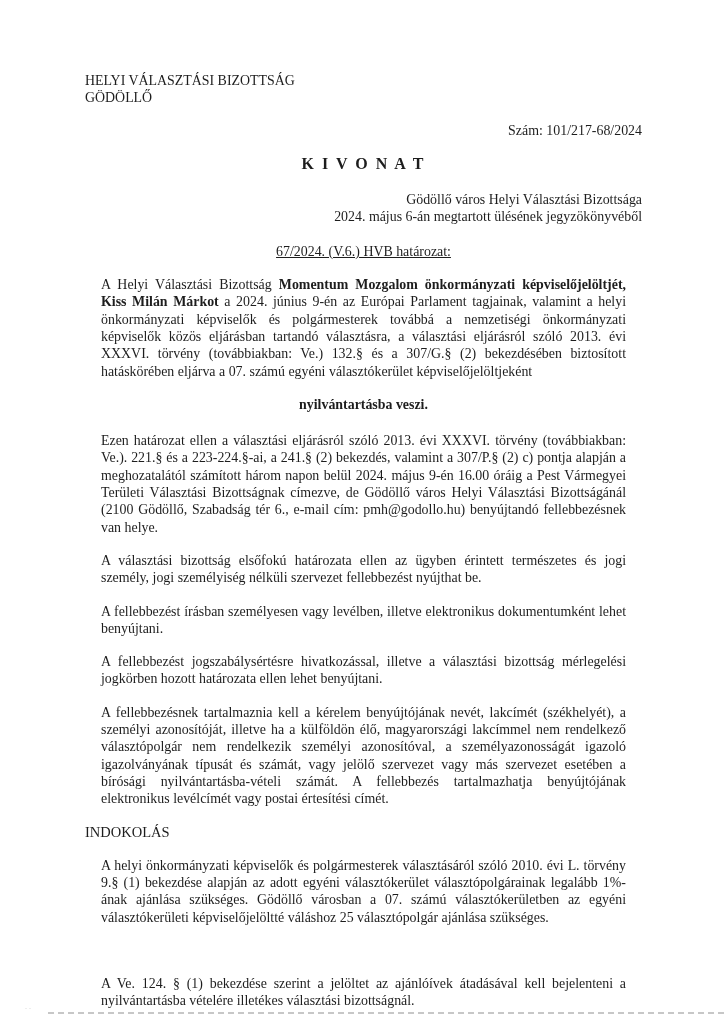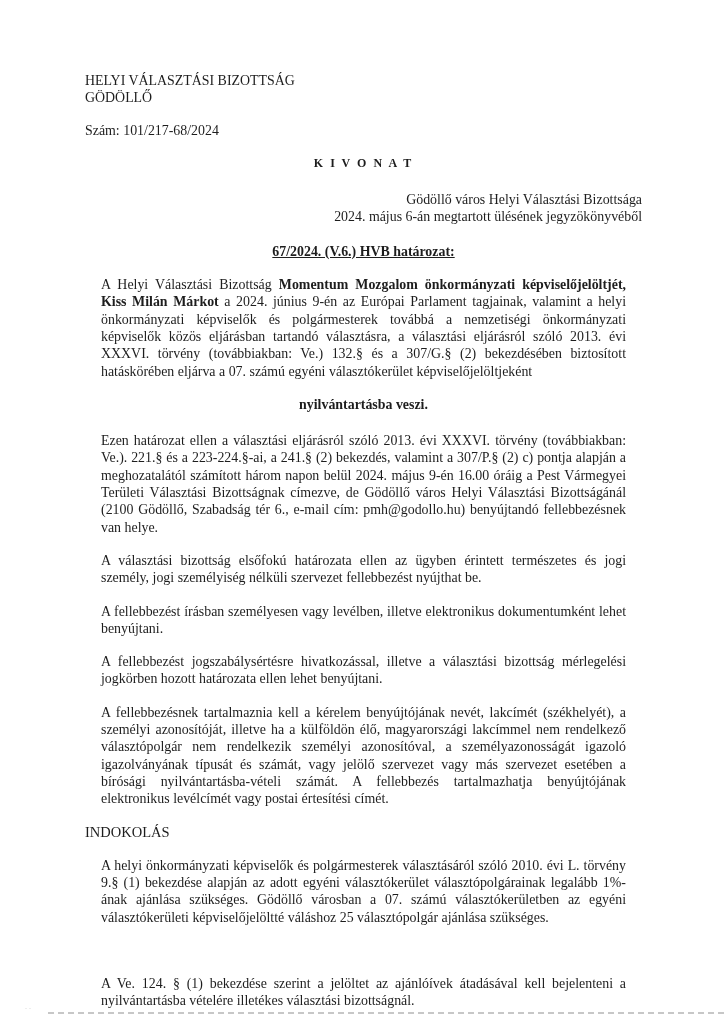--- a/index.html
+++ b/index.html
@@ -20,35 +20,35 @@
     position: absolute;
     left: 85px;
     top: 72px;
     width: 557px;
     font-size: 13.9px;
     line-height: 17.3px;
     -webkit-font-smoothing: antialiased;
   }
   .org-block { margin: 0 0 15px 0; }
   .org-block div { white-space: nowrap; }
-  .doc-number { margin: 0 0 15px 0; }
+  .doc-number { margin: 0 0 15px 0; text-align: right; }
   .main-title {
     text-align: center;
     font-weight: bold;
-    font-size: 12px;
+    font-size: 16px;
     letter-spacing: 2px;
     margin: 16px 0 19px 0;
   }
   .subtitle {
     text-align: right;
     margin: 0 0 17px 0;
   }
   .decision-heading {
     text-align: center;
-    font-weight: bold;
+    font-weight: normal;
     text-decoration: underline;
     margin: 0 0 16px 0;
   }
   p.para {
     margin: 16px;
     text-align: justify;
   }
   .register-line {
     text-align: center;
     font-weight: bold;

